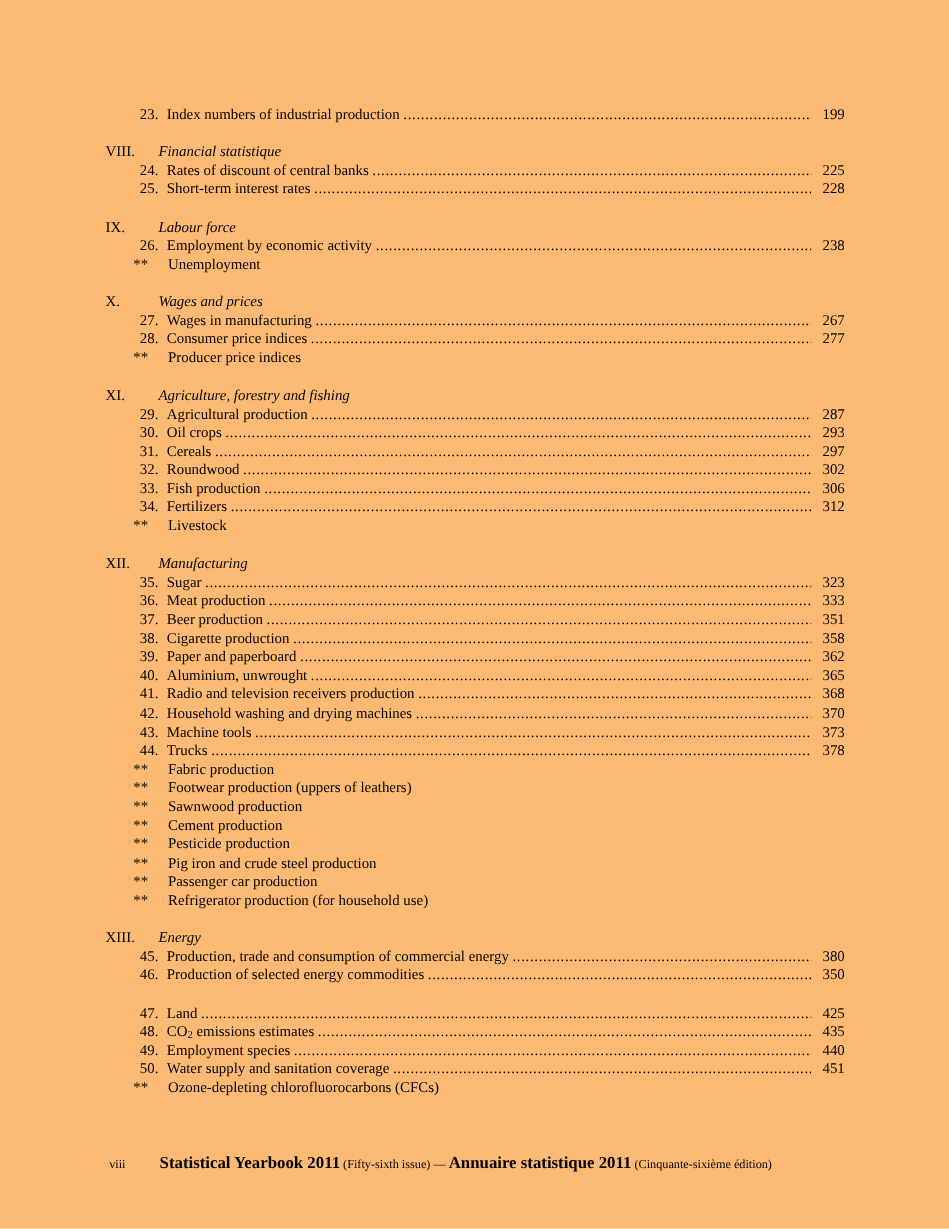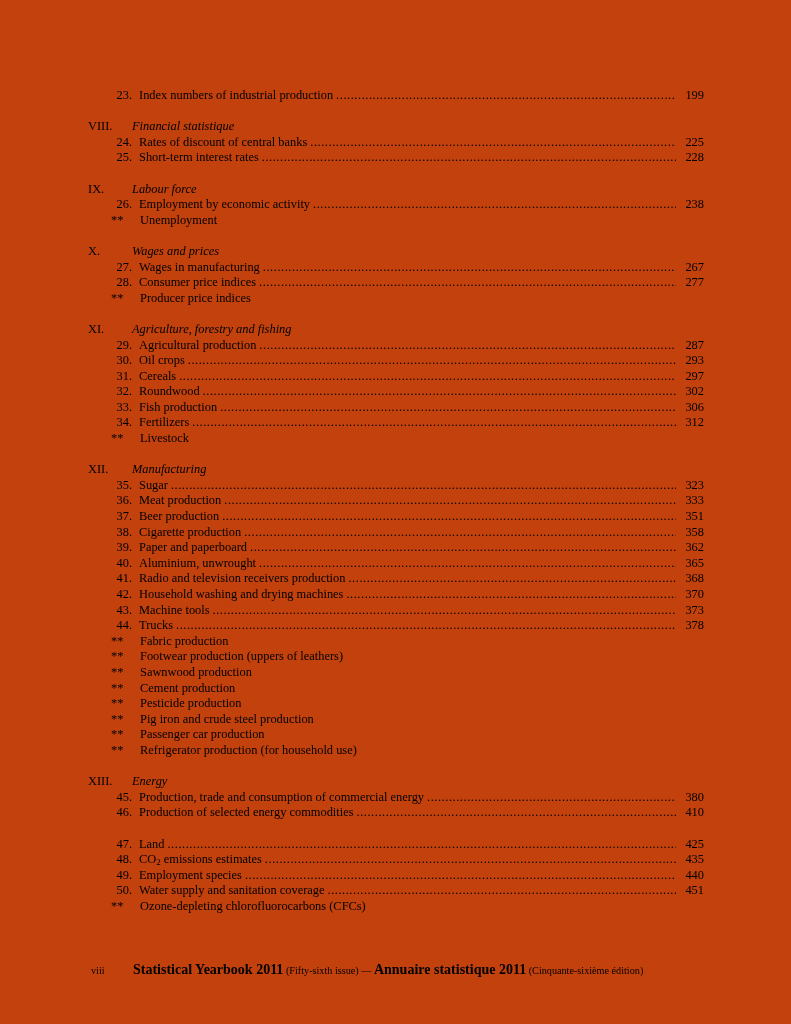--- a/index.html
+++ b/index.html
@@ -8,21 +8,21 @@
     background: #ffffff;
   }
   body {
     font-family: "Liberation Serif", "DejaVu Serif", serif;
     color: #000000;
   }
   #page {
     position: relative;
     width: 791px;
     height: 1024px;
-    background: #c2410c;
+    background: #fdba74;
     overflow: hidden;
   }
   #toc {
     position: absolute;
     left: 88px;
     top: 88px;
     width: 616px;
   }
 
   .group { }
@@ -335,21 +335,21 @@
         <div class="entry">
           <span class="num">45.</span>
           <span class="label">Production, trade and consumption of commercial energy</span>
           <span class="leader"></span>
           <span class="pageno">380</span>
         </div>
         <div class="entry">
           <span class="num">46.</span>
           <span class="label">Production of selected energy commodities</span>
           <span class="leader"></span>
-          <span class="pageno">410</span>
+          <span class="pageno">350</span>
         </div>
       </div>
       <div class="group">
         <div class="entry">
           <span class="num">47.</span>
           <span class="label">Land</span>
           <span class="leader"></span>
           <span class="pageno">425</span>
         </div>
         <div class="entry">

